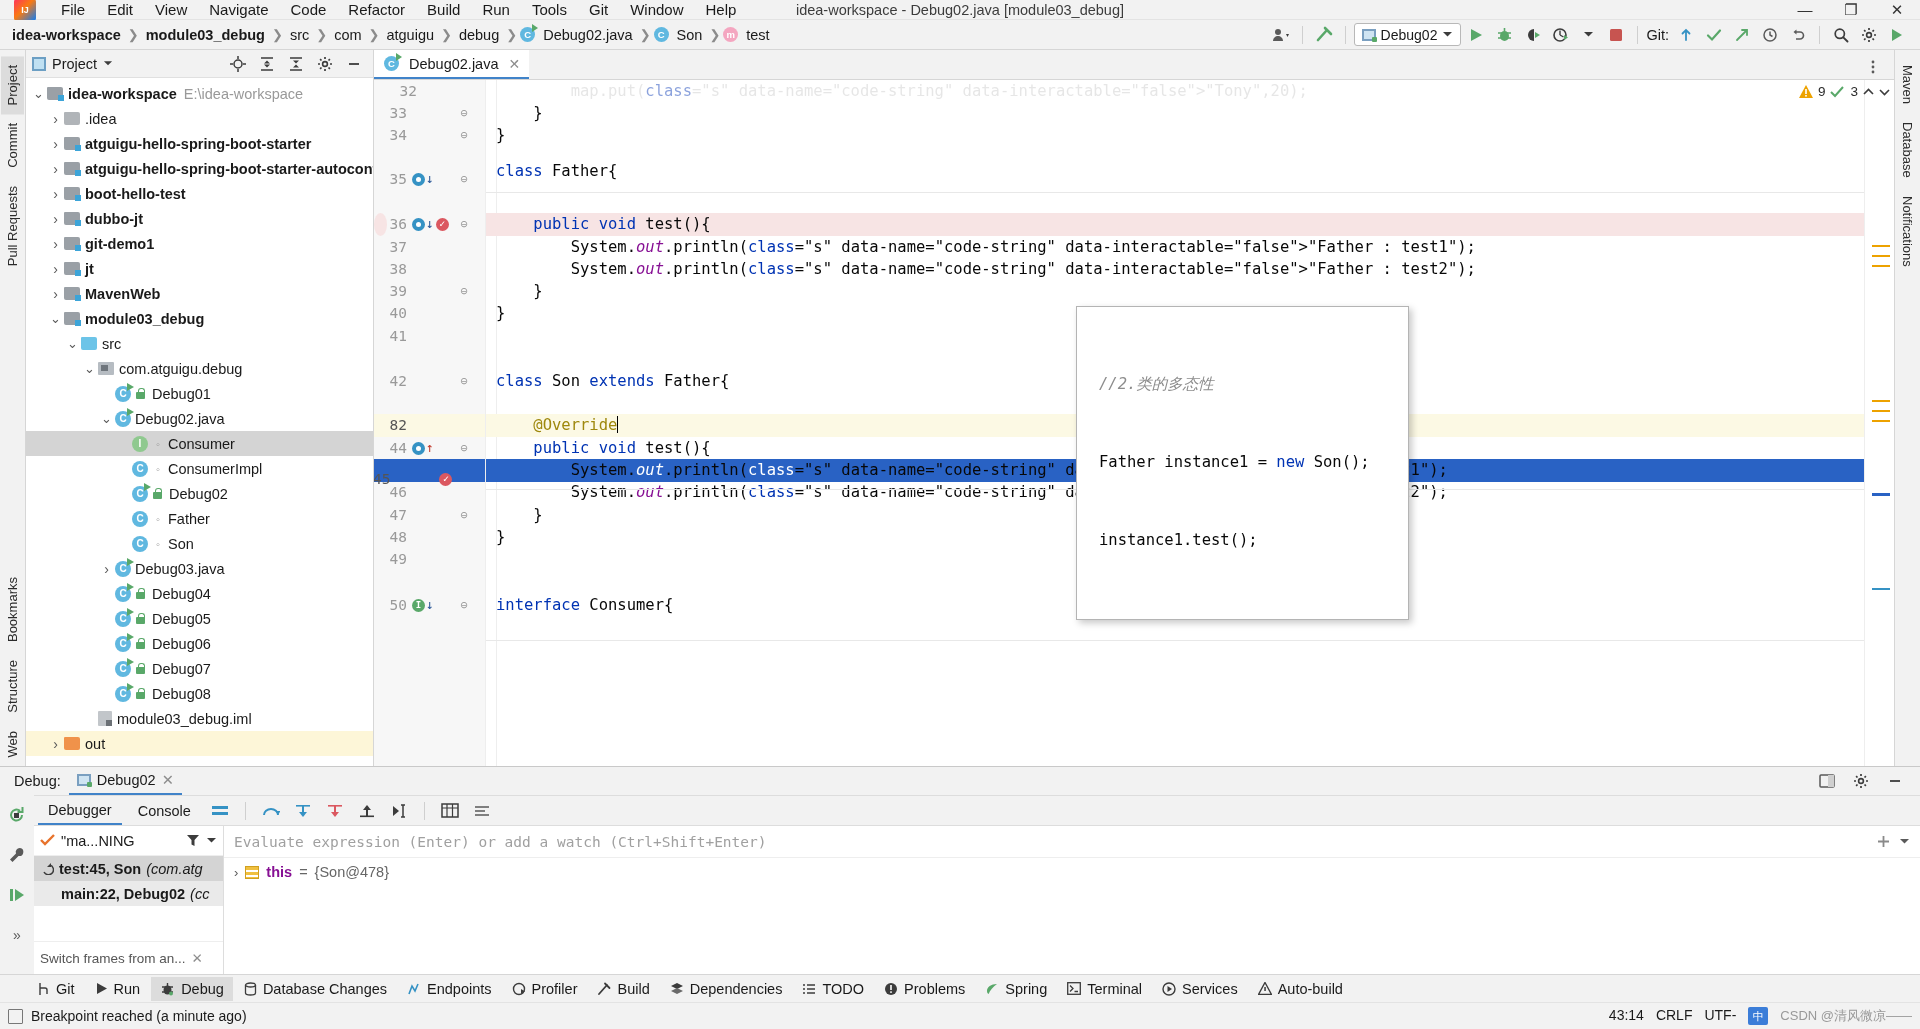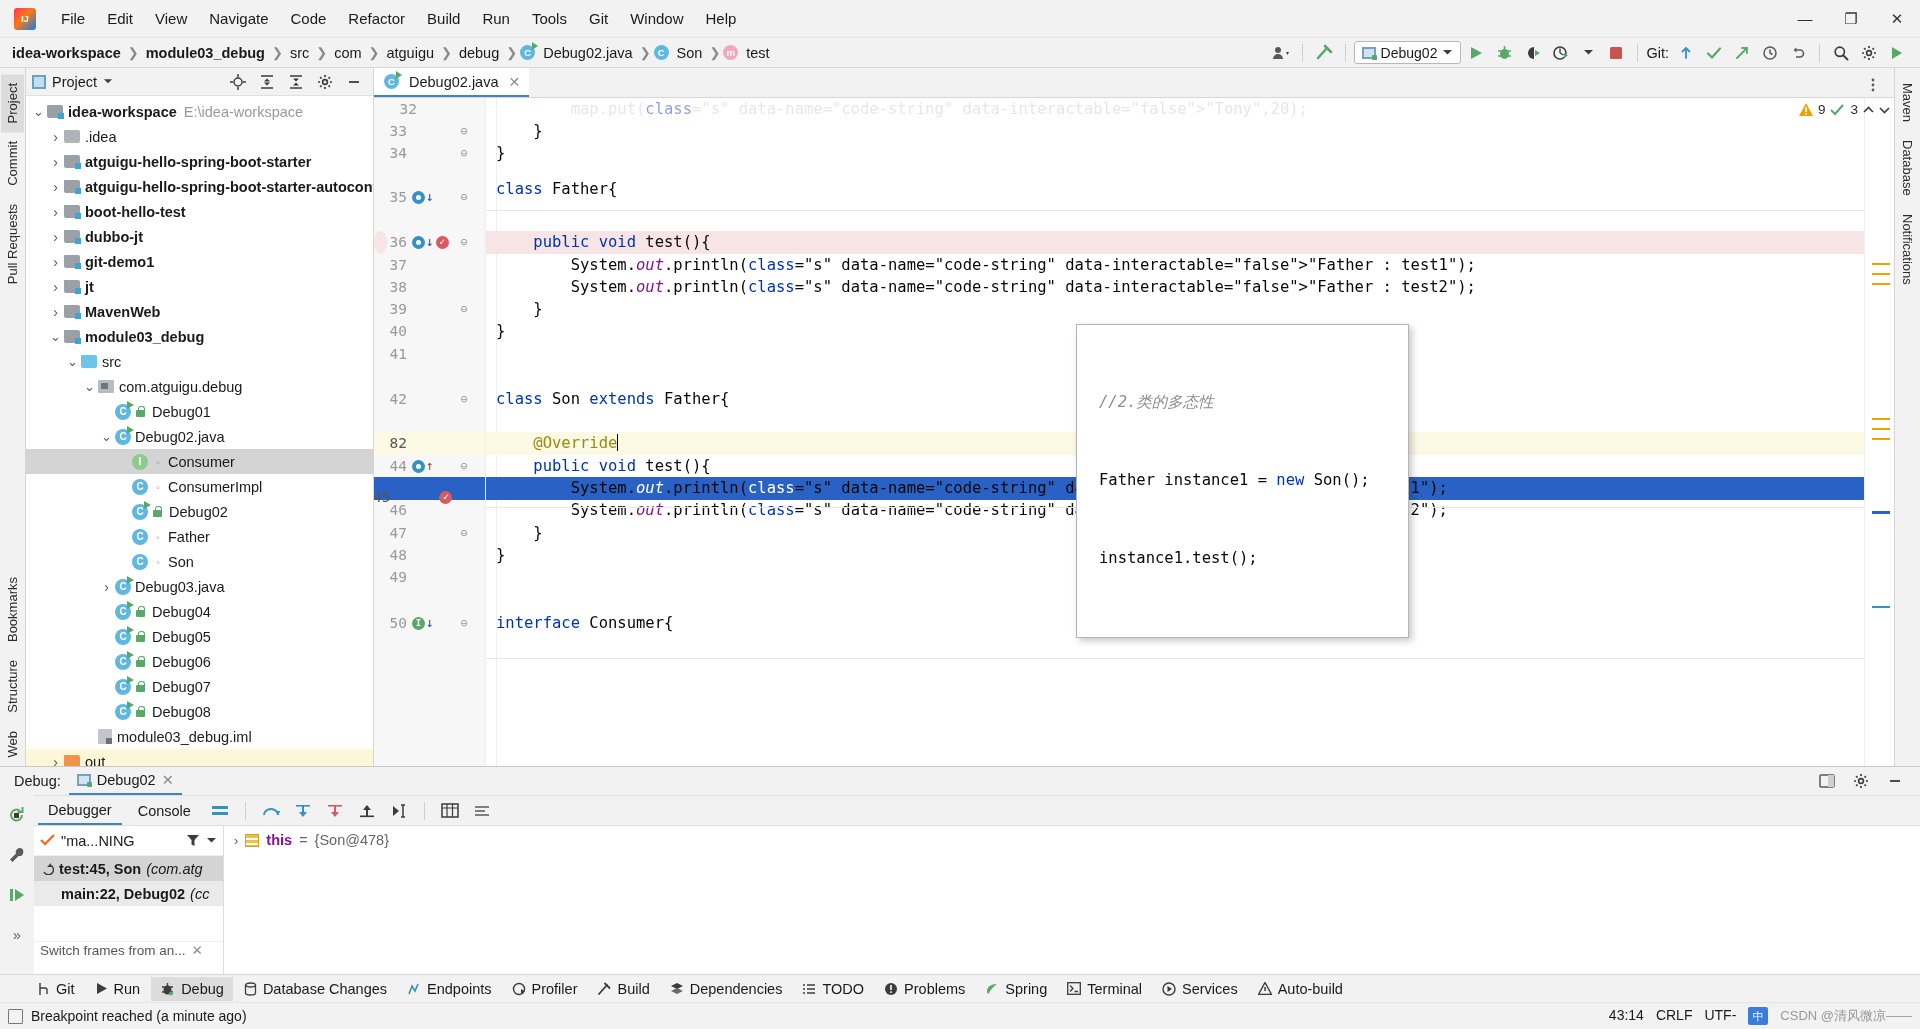--- a/index.html
+++ b/index.html
@@ -9,21 +9,21 @@
     background: #f2f2f2;
     font-family: "Liberation Sans", sans-serif;
     font-size: 15px;
     color: #1a1a1a;
     -webkit-font-smoothing: antialiased;
   }
   .app { width: 1920px; height: 1029px; display: flex; flex-direction: column; background:#f2f2f2; }
 
   
   .menubar {
-    height: 38px; display: flex; align-items: center;
+    height: 20px; display: flex; align-items: center;
     background: #f2f2f2; border-bottom: 1px solid #e3e3e3;
     position: relative; flex: none;
   }
   .ij-logo {
     width: 22px; height: 22px; margin-left: 14px; margin-right: 14px;
     border-radius: 3px; position: relative; flex:none;
     background: linear-gradient(135deg,#fe315d 0%,#f97a12 45%,#087cfa 100%);
   }
   .ij-logo::after{
     content:"IJ"; position:absolute; inset:0; color:#fff; font-size:9px;
@@ -248,21 +248,21 @@
     border-bottom:1px solid #ddd; flex:none; padding-left:4px;
   }
   .dbg-ttab{ padding:5px 10px; font-size:14.5px; }
   .dbg-ttab.active{ border-bottom:2px solid #4083c9; }
   .dbg-split{ flex:1; display:flex; min-height:0; }
   .frames{ width:190px; flex:none; border-right:1px solid #ddd; background:#fff; display:flex; flex-direction:column; }
   .thread-row{ height:30px; display:flex; align-items:center; gap:6px; padding:0 6px; font-size:14.5px; border-bottom:1px solid #eee;}
   .frame-row{ height:25px; display:flex; align-items:center; gap:5px; padding:0 6px; font-size:14.5px; white-space:nowrap; overflow:hidden;}
   .frame-row.sel{ background:#d4d4d4; }
   .frame-row.alt{ background:#eaeaea; }
-  .frames-foot{ margin-top:auto; height:28px; display:flex; align-items:flex-end; gap:6px; padding:16px 6px; font-size:13.5px; color:#555; border-top:1px solid #eee;}
+  .frames-foot{ margin-top:auto; height:28px; display:flex; align-items:center; gap:6px; padding:16px 6px; font-size:13.5px; color:#555; border-top:1px solid #eee;}
   .vars{ flex:1; display:flex; flex-direction:column; min-width:0; }
   .eval-row{ height:32px; display:flex; align-items:center; padding:0 10px; border-bottom:1px solid #eee; }
   .eval-ph{ font-family:"DejaVu Sans Mono", monospace; font-size:14.5px; color:#a0a0a0; }
   .var-row{ height:28px; display:flex; align-items:center; gap:7px; padding:0 10px; font-size:14.5px; }
   .var-ico{ width:14px;height:13px;flex:none;background:repeating-linear-gradient(#f0c040 0 3px,#fff 3px 5px); border:1px solid #d0a020;}
   .this-k{ color:#871094; font-weight:bold; }
   .this-v{ color:#666; }
 
   
   .toolwins{
@@ -294,20 +294,21 @@
     <div class="menu-item">View</div>
     <div class="menu-item">Navigate</div>
     <div class="menu-item">Code</div>
     <div class="menu-item">Refactor</div>
     <div class="menu-item">Build</div>
     <div class="menu-item">Run</div>
     <div class="menu-item">Tools</div>
     <div class="menu-item">Git</div>
     <div class="menu-item">Window</div>
     <div class="menu-item">Help</div>
+    <div class="win-title">idea-workspace - Debug02.java [module03_debug]</div>
     <div class="win-ctrls">
       <div class="win-btn">—</div>
       <div class="win-btn">❐</div>
       <div class="win-btn close">✕</div>
     </div>
   </div>
 
   <div class="navbar">
     <div class="crumb bold">
         <span class="txt">idea-workspace</span>
@@ -1009,20 +1010,31 @@
               <span style="font-weight:bold;">main:22, Debug02 </span>
                 <span style="font-style:italic;">(cc</span>
             </div>
             <div class="frames-foot">
               <span>Switch frames from an...</span>
               <span class="x" style="color:#8d8d8d;">✕</span>
             </div>
           </div>
 
           <div class="vars">
+            <div class="eval-row">
+              <span class="eval-ph">Evaluate expression (Enter) or add a watch (Ctrl+Shift+Enter)</span>
+              <div style="margin-left:auto; display:flex; gap:8px; align-items:center;">
+                <svg width="15" height="15" viewBox="0 0 15 15">
+                    <path d="M7.5 2v11M2 7.5h11" stroke="#8a8a8a" stroke-width="1.8"></path>
+                  </svg>
+                <svg width="11" height="7" viewBox="0 0 11 7">
+                    <path d="M1 1l4.5 4.5L10 1z" fill="#5a5a5a"></path>
+                  </svg>
+              </div>
+            </div>
             <div class="var-row">
               <span style="color:#5a5a5a;font-size:13px;">›</span>
               <span class="var-ico"></span>
               <span class="this-k">this</span>
                 <span class="this-v"> = </span>
                 <span class="this-v">{Son@478}</span>
             </div>
           </div>
         </div>
       </div>

